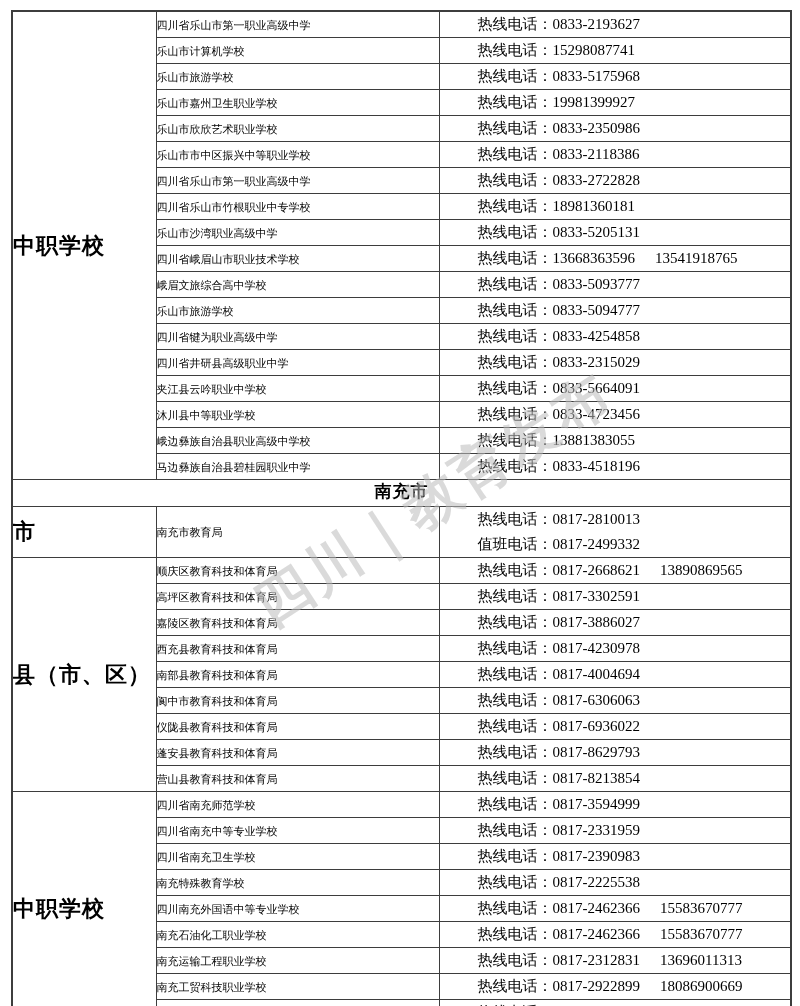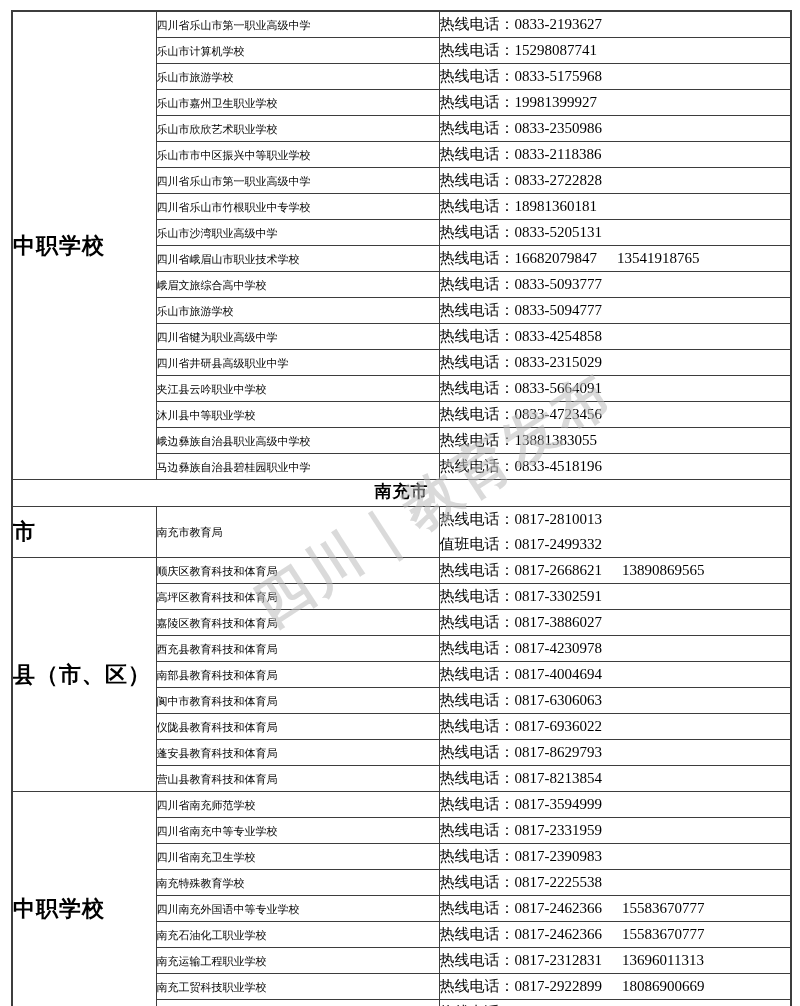--- a/index.html
+++ b/index.html
@@ -44,20 +44,21 @@
   }
   .phone-cell {
     padding: 0 4px 0 13px;
     font-size: 15px;
     white-space: nowrap;
     overflow: hidden;
   }
   .phone-line {
     line-height: 25px;
     height: 25px;
+    margin-left: 38px;
   }
   .phone-number-2 {
     margin-left: 20px;
   }
   .section-header {
     text-align: center;
     font-weight: bold;
     font-size: 17px;
     height: 26px;
     line-height: 26px;
@@ -142,21 +143,21 @@
       </tr>
       <tr>
         <td class="name-cell">乐山市沙湾职业高级中学</td>
         <td class="phone-cell">
           <div class="phone-line"><span>热线电话：</span><span>0833-5205131</span></div>
         </td>
       </tr>
       <tr>
         <td class="name-cell">四川省峨眉山市职业技术学校</td>
         <td class="phone-cell">
-          <div class="phone-line"><span>热线电话：</span><span>16682079847</span><span class="phone-number-2">13541918765</span></div>
+          <div class="phone-line"><span>热线电话：</span><span>13668363596</span><span class="phone-number-2">13541918765</span></div>
         </td>
       </tr>
       <tr>
         <td class="name-cell">峨眉文旅综合高中学校</td>
         <td class="phone-cell">
           <div class="phone-line"><span>热线电话：</span><span>0833-5093777</span></div>
         </td>
       </tr>
       <tr>
         <td class="name-cell">乐山市旅游学校</td>

